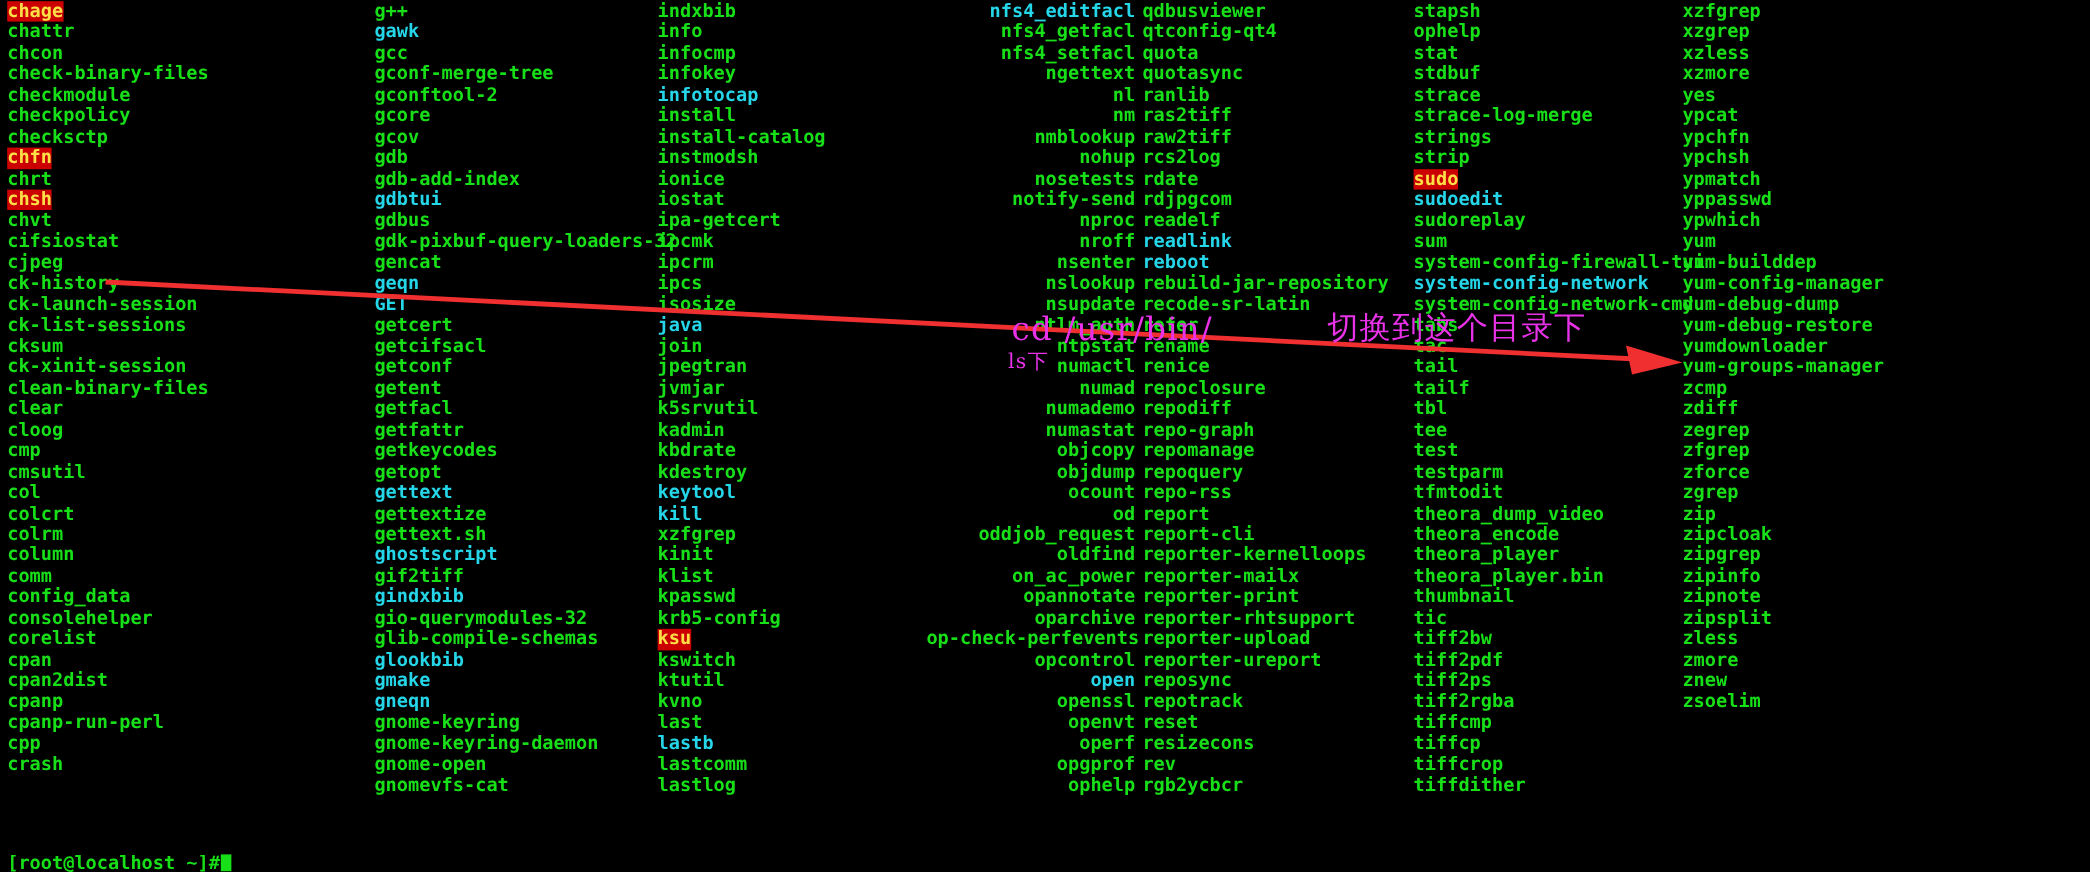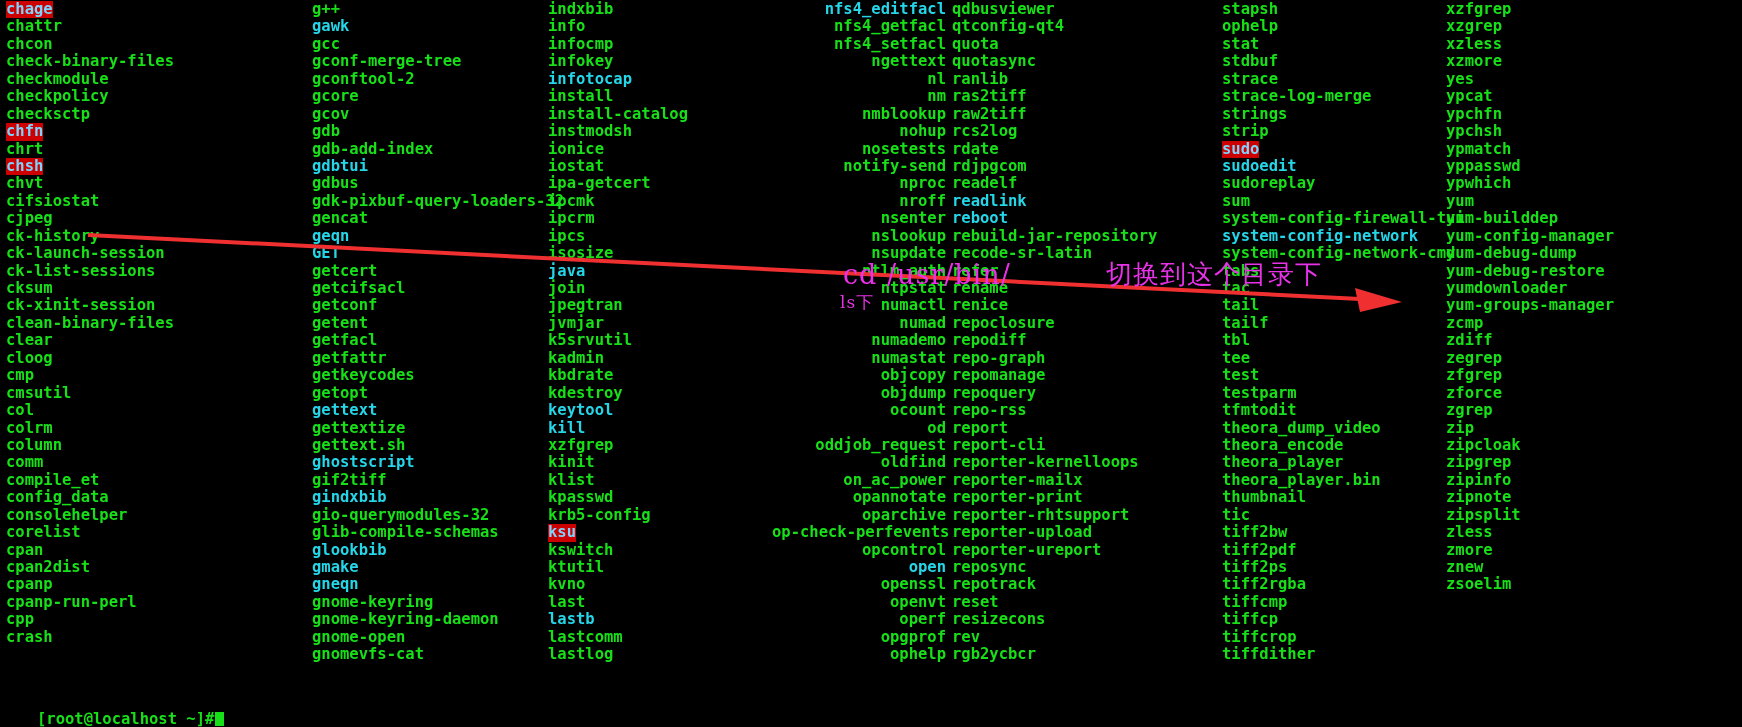--- a/index.html
+++ b/index.html
@@ -35,42 +35,41 @@
     width: 250px;
     padding-left: 6px;
     box-sizing: border-box;
     white-space: nowrap;
   }
   .col.w1 { width: 306px; }
   .col.w2 { width: 236px; }
   .col.w3 { width: 224px; }
   .col.w4 { width: 180px; text-align: right; }
   .col.w5 { width: 226px; }
-  .col.w6 { width: 224px; margin-left: 44px; }
+  .col.w6 { width: 224px; }
   .col.w7 { width: 230px; }
   .entry {
     display: block;
     height: 17.45px;
     line-height: 17.45px;
     color: #18e018;
   }
   .entry.sym  { color: #25d6e8; }
-  .entry.suid { color: #7dd3fc; background: #cc0000; display: inline-block; }
+  .entry.suid { color: #fde047; background: #cc0000; display: inline-block; }
   .entry.suid-wrap { display: block; height: 17.45px; line-height: 17.45px; }
 
   
   .promptline {
     position: absolute;
     left: 6px;
     bottom: 0px;
     height: 16px;
     color: #18e018;
     overflow: hidden;
     white-space: nowrap;
-    margin-left: 31px;
   }
   .cursor {
     display: inline-block;
     width: 9px;
     height: 14px;
     background: #18e018;
     vertical-align: -2px;
     margin-left: 1px;
   }
 
@@ -136,24 +135,24 @@
         <span class="entry">ck-launch-session</span>
         <span class="entry">ck-list-sessions</span>
         <span class="entry">cksum</span>
         <span class="entry">ck-xinit-session</span>
         <span class="entry">clean-binary-files</span>
         <span class="entry">clear</span>
         <span class="entry">cloog</span>
         <span class="entry">cmp</span>
         <span class="entry">cmsutil</span>
         <span class="entry">col</span>
+        <span class="entry">colcrt</span>
         <span class="entry">colrm</span>
         <span class="entry">column</span>
         <span class="entry">comm</span>
-        <span class="entry">compile_et</span>
         <span class="entry">config_data</span>
         <span class="entry">consolehelper</span>
         <span class="entry">corelist</span>
         <span class="entry">cpan</span>
         <span class="entry">cpan2dist</span>
         <span class="entry">cpanp</span>
         <span class="entry">cpanp-run-perl</span>
         <span class="entry">cpp</span>
         <span class="entry">crash</span>
       </div>

